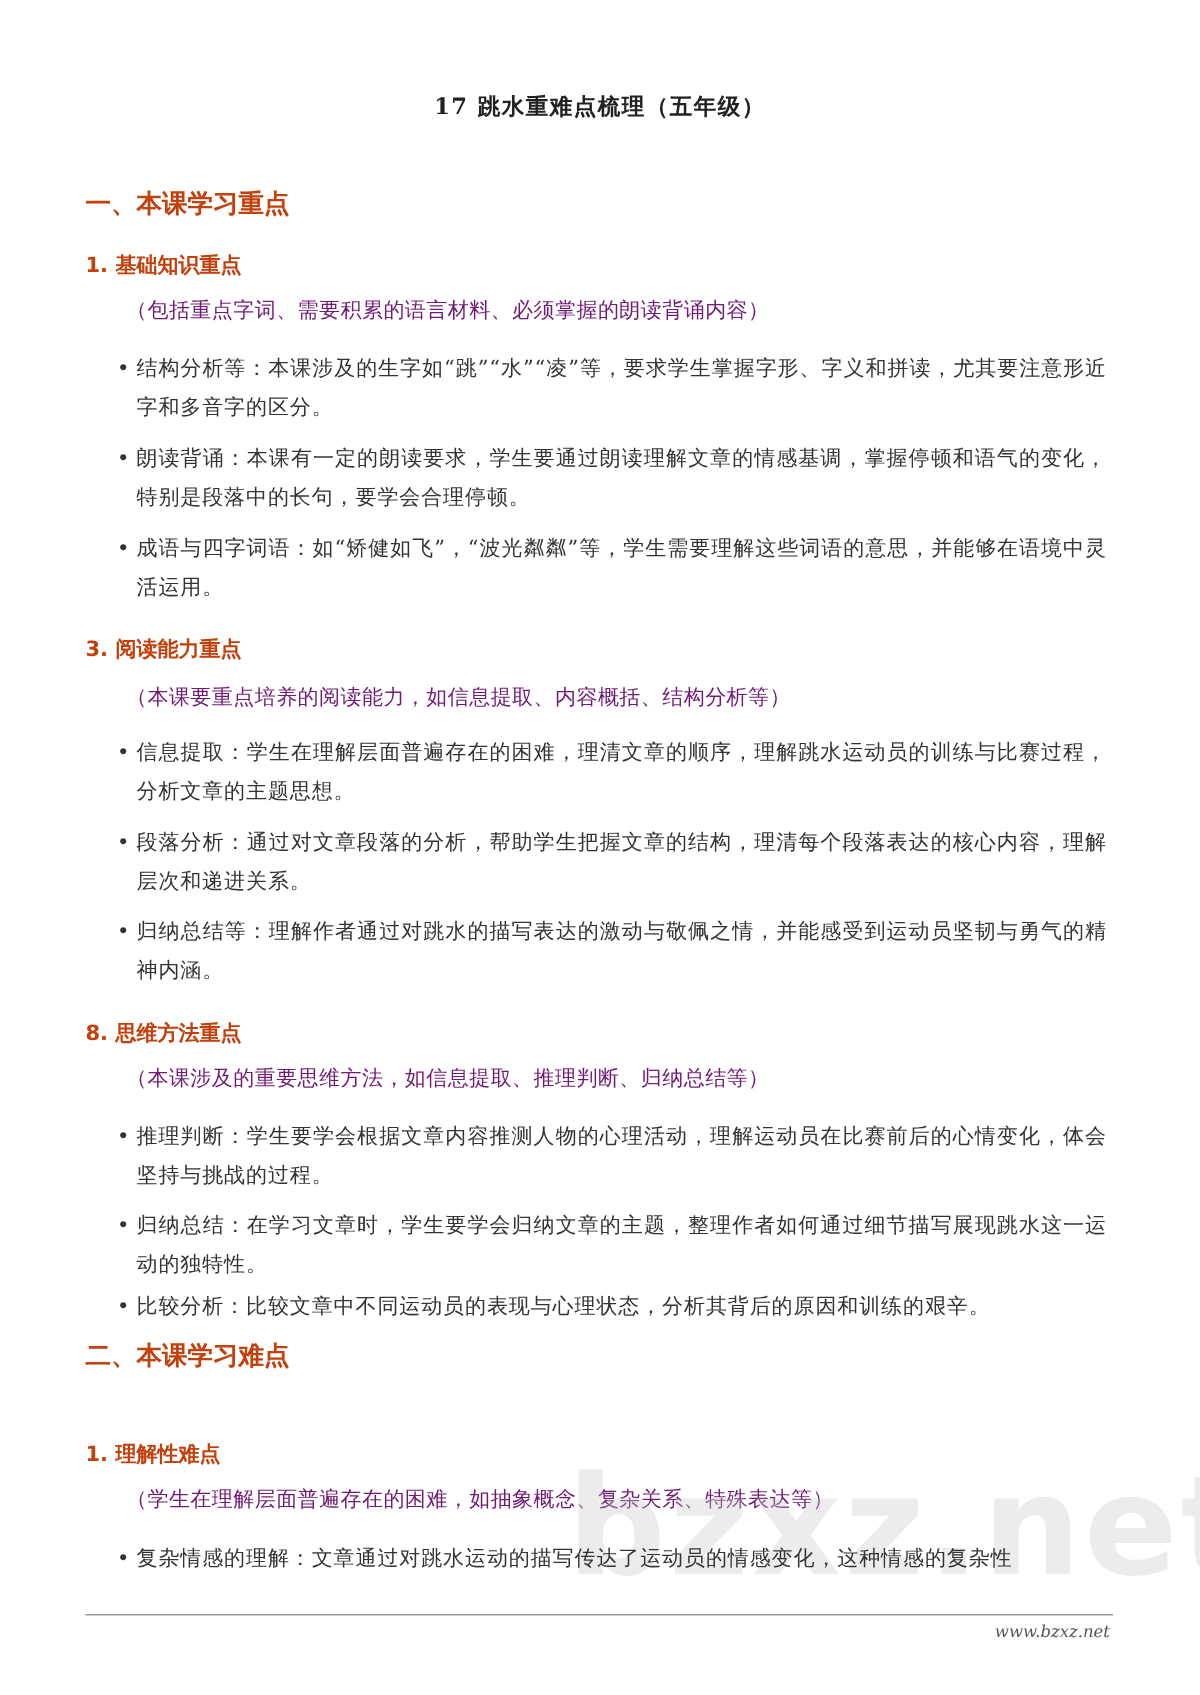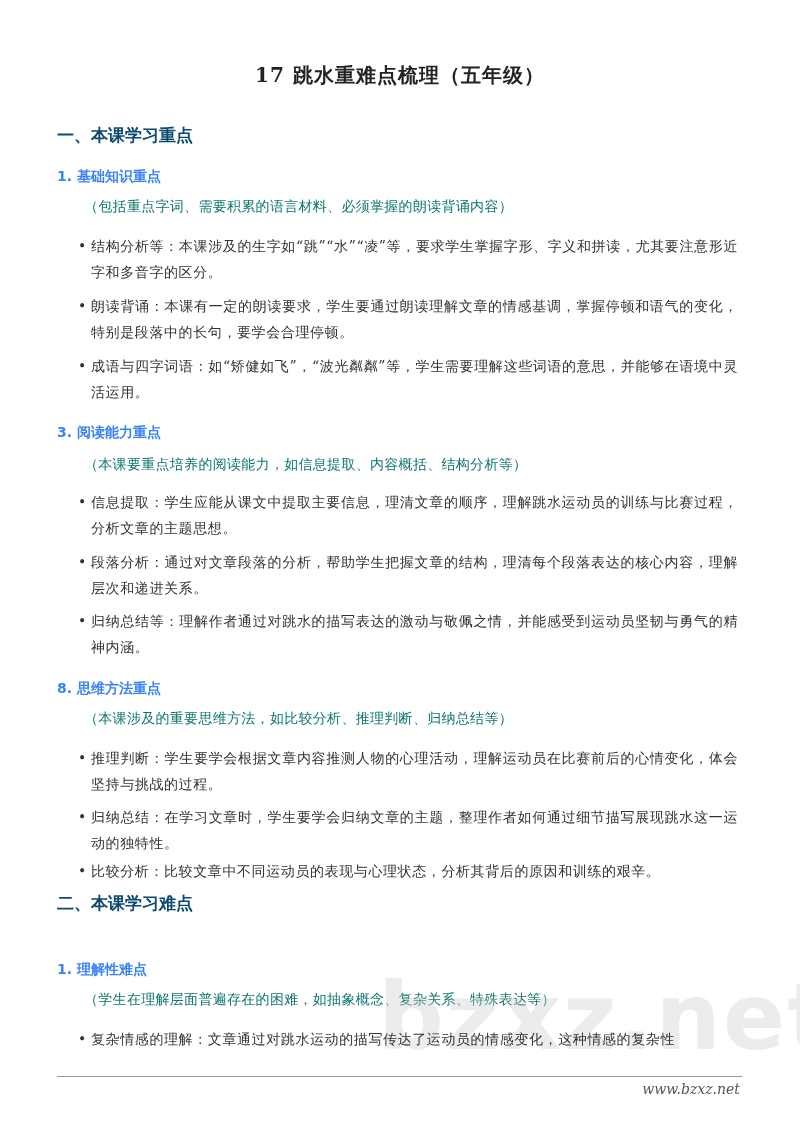--- a/index.html
+++ b/index.html
@@ -4,48 +4,48 @@
 <style>
   html, body { margin: 0; padding: 0; background: #ffffff; }
   body {
     width: 800px; height: 1130px; position: relative; overflow: hidden;
     font-family: "DejaVu Serif", "Liberation Serif", serif;
     color: #2a2a2a;
   }
   .abs { position: absolute; }
   .title {
     left: 0; width: 800px; top: 62px; text-align: center;
-    font-size: 20px; font-weight: bold; letter-spacing: 1px; color: #222;
+    font-size: 15px; font-weight: bold; letter-spacing: 1px; color: #222;
   }
   .sec-h {
-    left: 57px; font-size: 17px; font-weight: bold; color: #0c4a6e;
+    left: 57px; font-size: 17px; font-weight: bold; color: #c2410c;
     font-family: Liberation Sans, sans-serif;
   }
   .sub-h {
-    left: 57px; font-size: 14px; font-weight: bold; color: #3b82f6;
+    left: 57px; font-size: 14px; font-weight: bold; color: #c2410c;
     font-family: "DejaVu Sans", "Liberation Sans", sans-serif;
   }
   .note {
-    left: 84px; font-size: 14px; color: #0f766e; letter-spacing: 0.3px;
+    left: 84px; font-size: 14px; color: #701a75; letter-spacing: 0.3px;
   }
   .bullet {
     left: 78px; width: 660px; font-size: 14px; line-height: 26px; color: #333;
     display: flex; letter-spacing: 0.6px;
   }
   .bullet .dot { width: 13px; flex: none; font-size: 14px; }
   .bullet .txt { flex: 1; text-align: justify; }
   .watermark {
     left: 378px; top: 972px; font-size: 92px; font-weight: bold;
     font-family: "DejaVu Sans", "Liberation Sans", sans-serif;
     color: rgba(200,200,200,0.35); letter-spacing: 2px; line-height: 1;
     pointer-events: none;
   }
   .rule { left: 57px; top: 1076px; width: 685px; height: 1px; background: #9a9a9a; }
   .footer-url {
-    right: 60px; top: 1081px; font-size: 14px; font-style: italic; color: #555;
+    right: 60px; top: 1081px; font-size: 11px; font-style: italic; color: #555;
     font-family: "DejaVu Serif", "Liberation Serif", serif;
   }
 </style>
 </head>
 <body>
 
 <div class="abs title">17 跳水重难点梳理（五年级）</div>
 
 <div class="abs sec-h" style="top:124px">一、本课学习重点</div>
 
@@ -61,33 +61,33 @@
 </div>
 <div class="abs bullet" style="top:353px">
   <span class="dot">•</span>
   <span class="txt">成语与四字词语：如“矫健如飞”，“波光粼粼”等，学生需要理解这些词语的意思，并能够在语境中灵活运用。</span>
 </div>
 
 <div class="abs sub-h" style="top:424px">3. 阅读能力重点</div>
 <div class="abs note" style="top:456px">（本课要重点培养的阅读能力，如信息提取、内容概括、结构分析等）</div>
 <div class="abs bullet" style="top:489px">
   <span class="dot">•</span>
-  <span class="txt">信息提取：学生应能从课文中提取主要信息，理清文章的顺序，理解跳水运动员的训练与比赛过程，分析文章的主题思想。</span>
+  <span class="txt">信息提取：学生在理解层面普遍存在的困难，理清文章的顺序，理解跳水运动员的训练与比赛过程，分析文章的主题思想。</span>
 </div>
 <div class="abs bullet" style="top:549px">
   <span class="dot">•</span>
   <span class="txt">段落分析：通过对文章段落的分析，帮助学生把握文章的结构，理清每个段落表达的核心内容，理解层次和递进关系。</span>
 </div>
 <div class="abs bullet" style="top:608px">
   <span class="dot">•</span>
   <span class="txt">归纳总结等：理解作者通过对跳水的描写表达的激动与敬佩之情，并能感受到运动员坚韧与勇气的精神内涵。</span>
 </div>
 
 <div class="abs sub-h" style="top:680px">8. 思维方法重点</div>
-<div class="abs note" style="top:710px">（本课涉及的重要思维方法，如比较分析、推理判断、归纳总结等）</div>
+<div class="abs note" style="top:710px">（本课涉及的重要思维方法，如信息提取、推理判断、归纳总结等）</div>
 <div class="abs bullet" style="top:745px">
   <span class="dot">•</span>
   <span class="txt">推理判断：学生要学会根据文章内容推测人物的心理活动，理解运动员在比赛前后的心情变化，体会坚持与挑战的过程。</span>
 </div>
 <div class="abs bullet" style="top:804px">
   <span class="dot">•</span>
   <span class="txt">归纳总结：在学习文章时，学生要学会归纳文章的主题，整理作者如何通过细节描写展现跳水这一运动的独特性。</span>
 </div>
 <div class="abs bullet" style="top:858px">
   <span class="dot">•</span>

